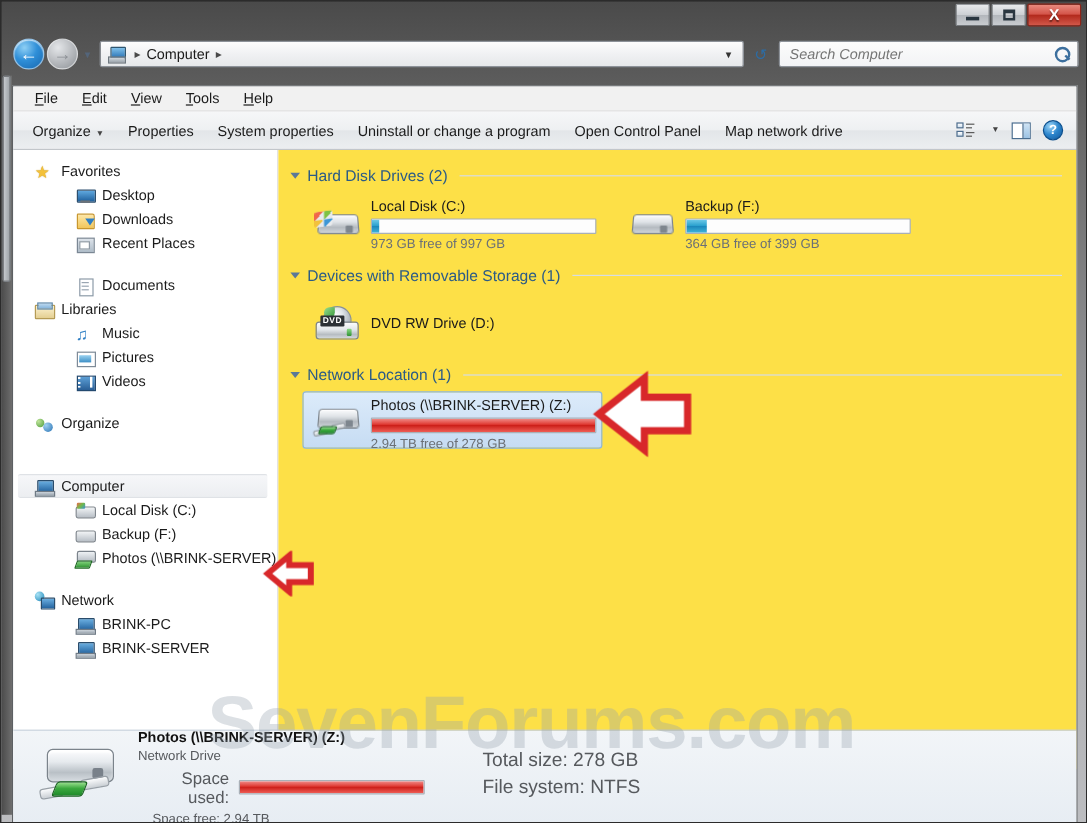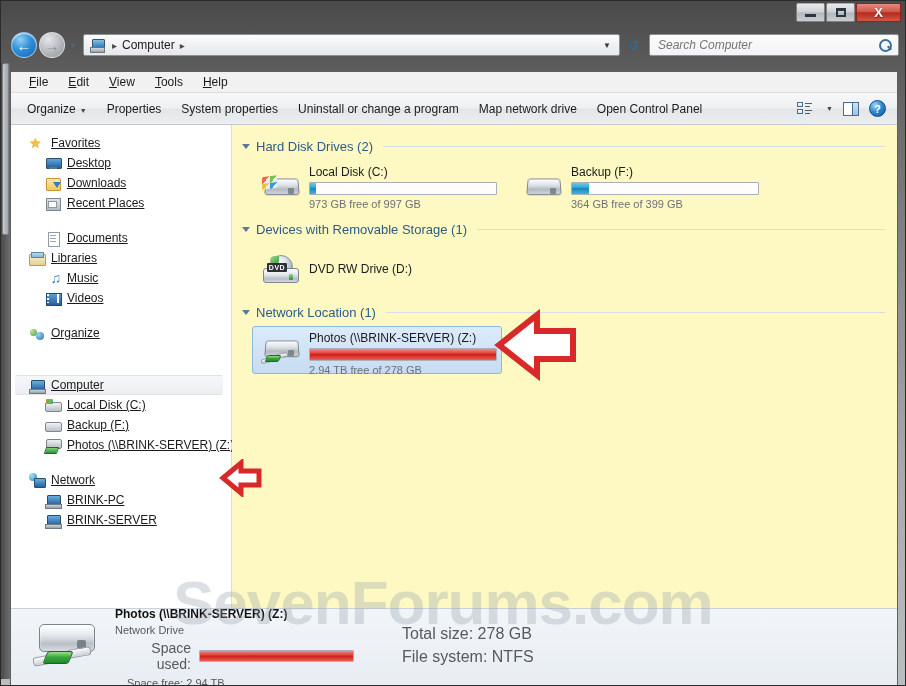--- a/index.html
+++ b/index.html
@@ -181,29 +181,29 @@
     width: 221px; background: #fff;
     border-right: 1px solid #dcdcdc;
     padding-top: 8px;
     font-size: 12px; color: #1b1b1b;
     position: relative;
   }
   .navitem {
     display: flex; align-items: center; height: 20px;
     padding-left: 18px; cursor: default; white-space: nowrap;
   }
-  .navitem.child { padding-left: 34px; text-align: right; }
+  .navitem.child { padding-left: 52px; }
   .navitem.selected {
     background: linear-gradient(180deg,#f6f7f9 0%,#eceef1 100%);
     border-top: 1px solid #dfe2e6; border-bottom: 1px solid #dfe2e6;
     margin-left: 4px; margin-right: 8px; padding-left: 14px;
     border-radius: 2px;
   }
   .navgap { height: 15px; }
-  .navlabel { margin-left: 6px; text-decoration: underline; }
+  .navlabel { margin-left: 6px; }
   .nicon { width: 16px; height: 15px; flex: none; position: relative; }
 
   
   .ic-star { color:#f3c13a; font-size:14px; line-height:15px; text-shadow:0 0 1px #b8860b; }
   .ic-desktop::before { content:''; position:absolute; left:1px; top:2px; width:14px; height:9px;
       background: linear-gradient(180deg,#5fa8df,#1e5f9c); border:1px solid #2d4f6e; border-radius:1px; }
   .ic-desktop::after { content:''; position:absolute; left:4px; top:11px; width:8px; height:2px; background:#6b7279; }
   .ic-downloads::before { content:''; position:absolute; left:1px; top:2px; width:13px; height:11px;
       background: linear-gradient(180deg,#fde7a8,#f2c75b); border:1px solid #c8972f; border-radius:1px 2px 1px 1px; }
   .ic-downloads::after { content:''; position:absolute; left:8px; top:6px; width:0; height:0;
@@ -253,21 +253,21 @@
       background: radial-gradient(circle at 30% 30%,#a8e2f5,#1d86b8); }
   .ic-network::after { content:''; position:absolute; left:5px; top:5px; width:10px; height:8px;
       background: linear-gradient(180deg,#6aaee0,#22629e); border:1px solid #2a4c6b; border-radius:1px; }
   .ic-pc::before { content:''; position:absolute; left:2px; top:2px; width:12px; height:9px;
       background: linear-gradient(180deg,#6aaee0,#22629e); border:1px solid #2a4c6b; border-radius:1px; }
   .ic-pc::after { content:''; position:absolute; left:0px; top:11px; width:15px; height:3px;
       background: linear-gradient(180deg,#ccd3da,#97a2ac); border:1px solid #6f7a85; }
 
   
   #content {
-    flex: 1; background: #fef9c3; position: relative; overflow: hidden;
+    flex: 1; background: #fde047; position: relative; overflow: hidden;
     padding: 10px 0 0 8px;
   }
   .grouphdr {
     display: flex; align-items: center; margin: 4px 0 6px 0; padding-right: 12px;
   }
   .gtri {
     width: 0; height: 0; margin-right: 6px; margin-left: 2px;
     border-left: 4px solid transparent; border-right: 4px solid transparent;
     border-top: 5px solid #5b7997;
   }
@@ -494,22 +494,22 @@
       <div class="menuitem"><u>H</u>elp</div>
     </div>
 
     <div id="toolbar">
       <div class="tbitem">
         <span>Organize</span><span class="tbcaret">▼</span>
       </div>
       <div class="tbitem">Properties</div>
       <div class="tbitem">System properties</div>
       <div class="tbitem">Uninstall or change a program</div>
+      <div class="tbitem">Open Control Panel</div>
       <div class="tbitem">Map network drive</div>
-      <div class="tbitem">Open Control Panel</div>
       <div class="tbspacer"></div>
       <div class="tbicon">
         <span class="viewicon">
           <span class="row r1"></span>
             <span class="row r2"></span>
           <span class="ln l1"></span>
             <span class="ln l2"></span>
             <span class="ln l3"></span>
             <span class="ln l4"></span>
         </span>
@@ -552,20 +552,24 @@
           <span class="nicon ic-doc"></span>
           <span class="navlabel">Documents</span>
         </div>
         <div class="navitem">
           <span class="nicon ic-lib"></span>
           <span class="navlabel">Libraries</span>
         </div>
         <div class="navitem child">
           <span class="nicon ic-music">♫</span>
           <span class="navlabel">Music</span>
+        </div>
+        <div class="navitem child">
+          <span class="nicon ic-pic"></span>
+          <span class="navlabel">Pictures</span>
         </div>
         <div class="navitem child">
           <span class="nicon ic-vid"></span>
           <span class="navlabel">Videos</span>
         </div>
 
         <div class="navgap"></div>
 
         <div class="navitem">
           <span class="nicon ic-home"></span>

